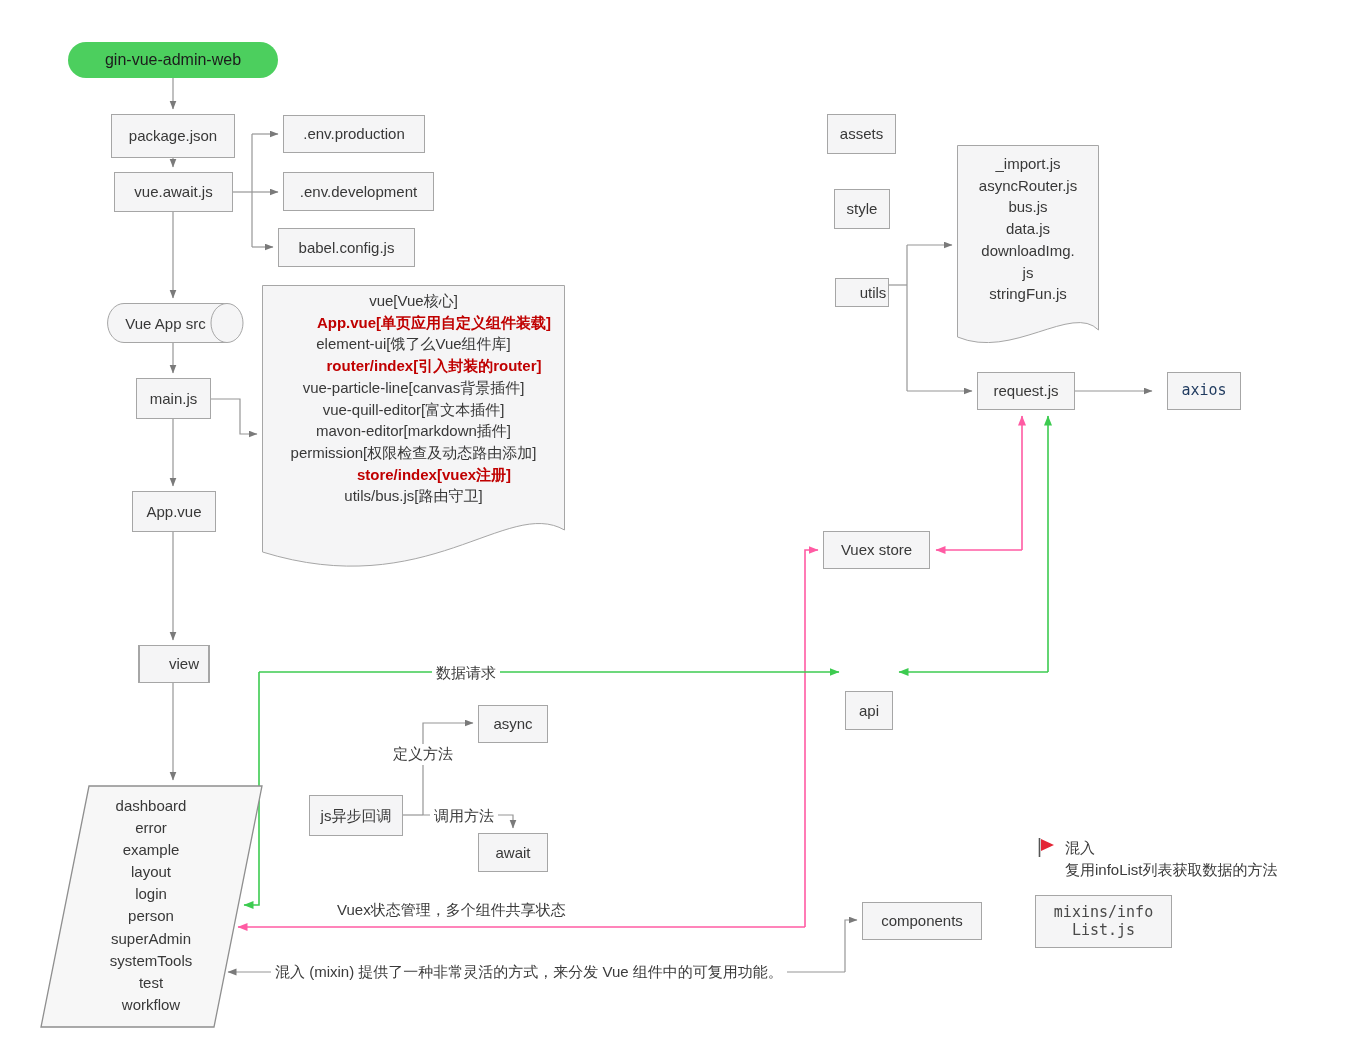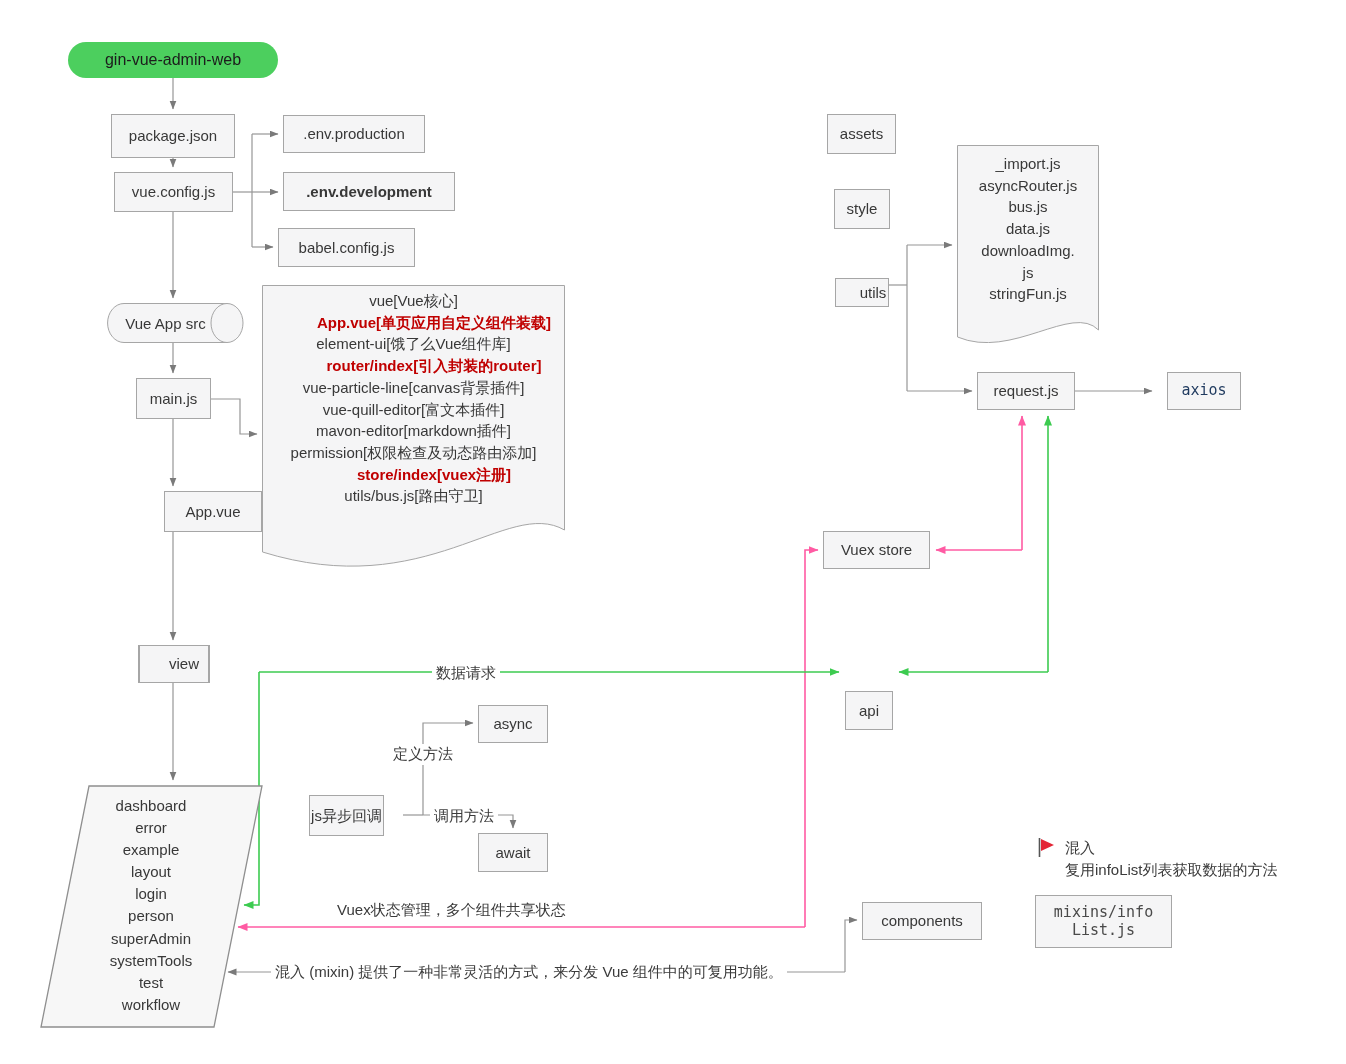--- a/index.html
+++ b/index.html
@@ -107,44 +107,44 @@
   </svg>
 
   <div class="pill" style="left:68px;top:42px;width:210px;height:36px;">
     <span>gin-vue-admin-web</span>
   </div>
 
   <div class="node" style="left:111px;top:114px;width:124px;height:44px;">
     <span>package.json</span>
   </div>
   <div class="node" style="left:114px;top:172px;width:119px;height:40px;">
-    <span>vue.config.js</span>
+    <span>vue.await.js</span>
   </div>
   <div class="node" style="left:283px;top:115px;width:142px;height:38px;">
     <span>.env.production</span>
   </div>
-  <div class="node" style="left:283px;top:172px;width:172px;height:39px;font-weight:bold;">
+  <div class="node" style="left:283px;top:172px;width:151px;height:39px;">
     <span>.env.development</span>
   </div>
   <div class="node" style="left:278px;top:228px;width:137px;height:39px;">
     <span>babel.config.js</span>
   </div>
 
   <svg class="shape" style="left:103px;top:302px;" width="142" height="42">
     <path d="M124,1.5 H21 A16,19 0 0 0 21,40.5 H124 Z" fill="#f5f5f6" stroke="#a6a6a6" stroke-width="1"></path>
     <ellipse cx="124" cy="21" rx="16" ry="19.5" fill="#f5f5f6" stroke="#a6a6a6" stroke-width="1"></ellipse>
   </svg>
   <div class="shape-label" style="left:103px;top:302px;width:125px;height:42px;">
     <span>Vue App src</span>
   </div>
 
   <div class="node" style="left:136px;top:378px;width:75px;height:41px;">
     <span>main.js</span>
   </div>
-  <div class="node" style="left:132px;top:491px;width:98px;height:41px;margin-left:32px;">
+  <div class="node" style="left:132px;top:491px;width:84px;height:41px;">
     <span>App.vue</span>
   </div>
 
   <div class="node" style="left:138px;top:645px;width:72px;height:38px;padding:0;">
     <div class="inner-rails">
       <span>view</span>
     </div>
   </div>
 
   <svg class="shape" style="left:262px;top:285px;" width="304" height="300">
@@ -172,21 +172,21 @@
     <div class="line">example</div>
     <div class="line">layout</div>
     <div class="line">login</div>
     <div class="line">person</div>
     <div class="line">superAdmin</div>
     <div class="line">systemTools</div>
     <div class="line">test</div>
     <div class="line">workflow</div>
   </div>
 
-  <div class="node" style="left:309px;top:795px;width:75px;height:41px;">
+  <div class="node" style="left:309px;top:795px;width:94px;height:41px;">
     <span>js异步回调</span>
   </div>
   <div class="node" style="left:478px;top:705px;width:70px;height:38px;">
     <span>async</span>
   </div>
   <div class="node" style="left:478px;top:833px;width:70px;height:39px;">
     <span>await</span>
   </div>
   <div class="lbl" style="left:389px;top:744px;">定义方法</div>
   <div class="lbl" style="left:430px;top:806px;">调用方法</div>

